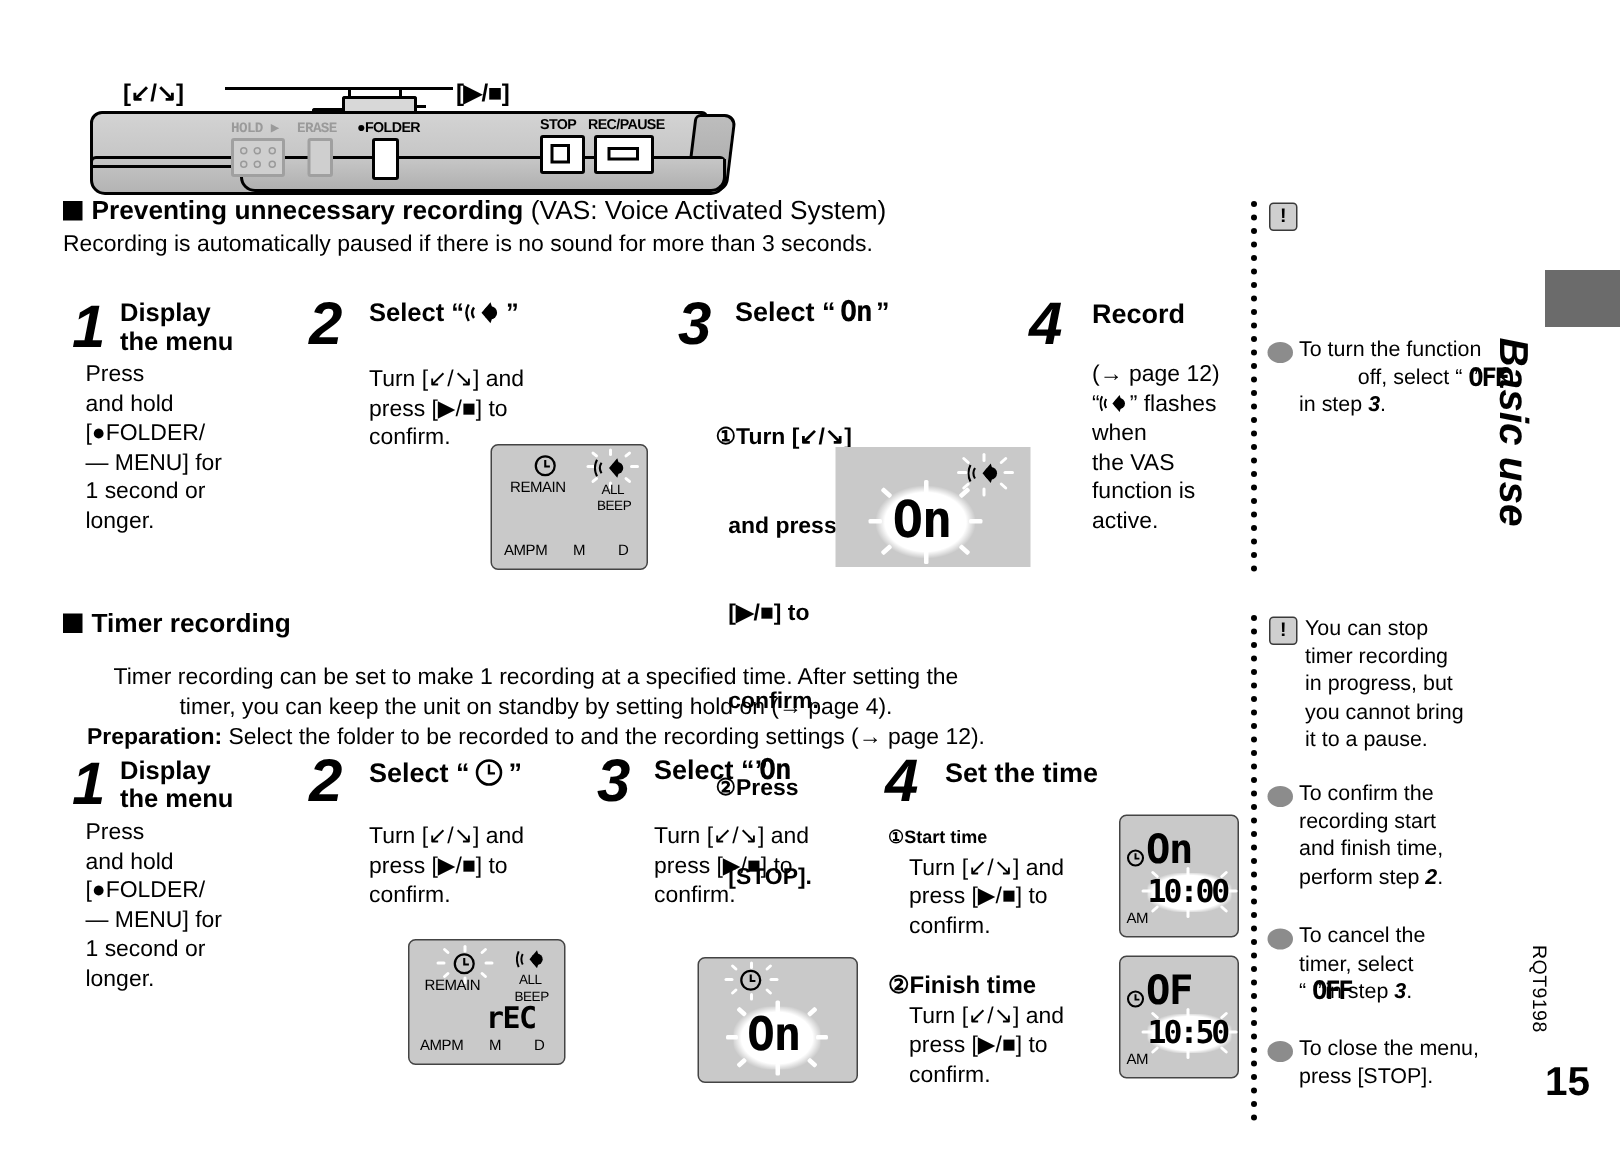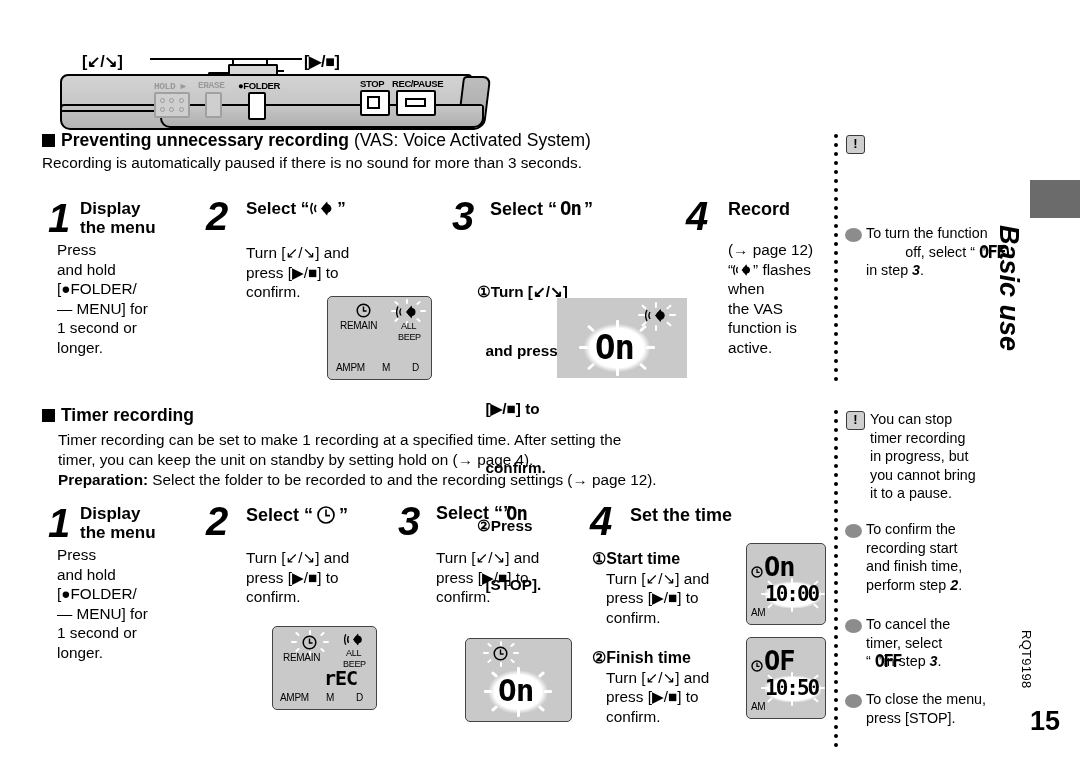--- a/index.html
+++ b/index.html
@@ -326,21 +326,21 @@
   <div class="ico-dot" style="left:845px;top:228px;"></div>
   <div class="note" style="left:866px;top:224px;">
     <div>To turn the function</div>
     <div style="white-space:nowrap;text-align:right;">off, select “&nbsp;<span class="seg" style="font-size:17px;letter-spacing:-1.5px;">OFF</span>&nbsp;”</div>
     <div>in step <span class="it">3</span>.</div>
   </div>
 
   <div class="h-sec" style="left:42px;top:405px;">
     <span class="sq-bullet"></span><span>Timer recording</span>
   </div>
-  <div class="body-txt" style="left:58px;top:430px;">
+  <div class="body-txt" style="left:58px;top:442px;text-align:center;">
     <div>Timer recording can be set to make 1 recording at a specified time. After setting the</div>
     <div>timer, you can keep the unit on standby by setting hold on (→ page 4).</div>
     <div><span style="font-weight:bold;">Preparation:</span><span> Select the folder to be recorded to and the recording settings (→ page 12).</span></div>
   </div>
 
   <div class="stepnum" style="left:48px;top:503px;">1</div>
   <div class="steptitle" style="left:80px;top:504px;">
     <div>Display</div>
     <div>the menu</div>
   </div>
@@ -436,21 +436,21 @@
       <i style="left:7px;top:40px;width:7px;height:3px;transform:rotate(-42deg);"></i>
       <i style="left:54px;top:40px;width:7px;height:3px;transform:rotate(42deg);"></i>
     </div>
     <div class="seg" style="left:32px;top:36px;font-size:31px;line-height:31px;">On</div>
   </div>
 
   <div class="stepnum" style="left:590px;top:501px;">4</div>
   <div class="steptitle" style="left:630px;top:506px;font-size:18px;">Set the time</div>
 
   <div class="steptxt" style="left:592px;top:549px;">
-    <div class="b" style="font-size:16px;">①Start time</div>
+    <div class="b" style="font-size:12px;">①Start time</div>
     <div style="padding-left:14px;">
       <div>Turn [↙/↘] and</div>
       <div>press [▶/■] to</div>
       <div>confirm.</div>
     </div>
   </div>
   <div class="steptxt" style="left:592px;top:648px;">
     <div class="b" style="font-size:16px;">②Finish time</div>
     <div style="padding-left:14px;">
       <div>Turn [↙/↘] and</div>

